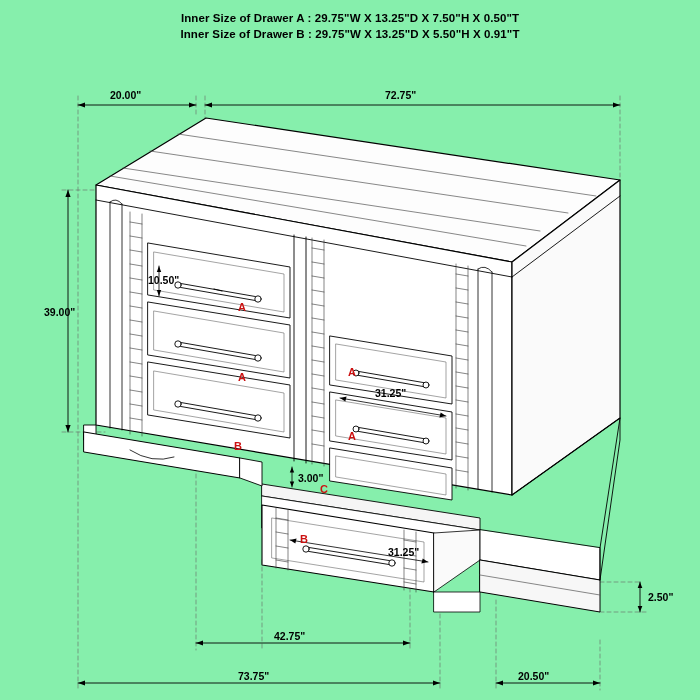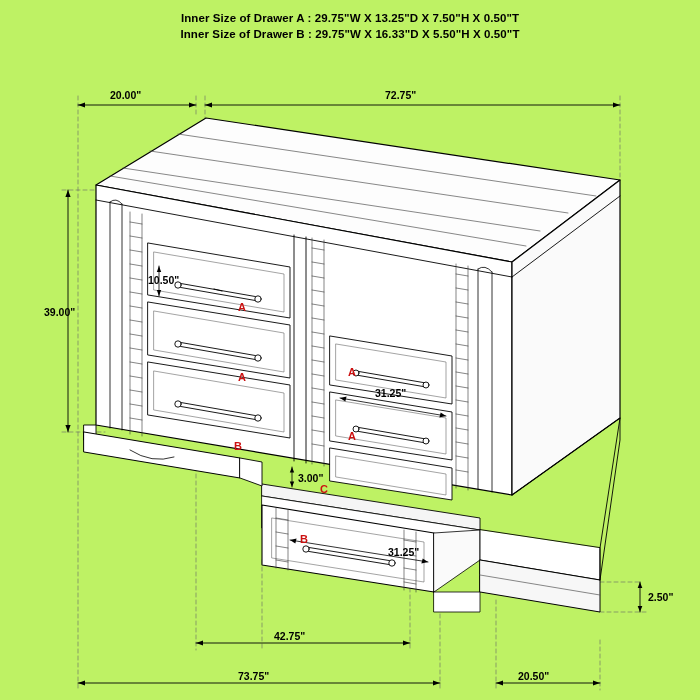--- a/index.html
+++ b/index.html
@@ -4,21 +4,21 @@
 <style>
   html, body {
     margin: 0;
     padding: 0;
     background: #ffffff;
   }
   #page {
     position: relative;
     width: 700px;
     height: 700px;
-    background: #bef264;
+    background: #86efac;
     font-family: "Liberation Sans", sans-serif;
     overflow: hidden;
   }
   .spec-block {
     position: absolute;
     top: 10px;
     left: 0;
     width: 700px;
     text-align: center;
   }
@@ -49,21 +49,21 @@
     white-space: nowrap;
   }
 </style>
 </head>
 <body>
 
 <div id="page">
 
   <div class="spec-block">
     <div class="spec-line">Inner Size of Drawer A : 29.75"W X 13.25"D X 7.50"H X 0.50"T</div>
-    <div class="spec-line">Inner Size of Drawer B : 29.75"W X 16.33"D X 5.50"H X 0.50"T</div>
+    <div class="spec-line">Inner Size of Drawer B : 29.75"W X 13.25"D X 5.50"H X 0.91"T</div>
   </div>
 
   <svg id="diagram-svg" width="700" height="700" viewBox="0 0 700 700">
     <g fill="none" stroke="#000000" stroke-width="1" stroke-linejoin="round" stroke-linecap="round">
 
       <g stroke="#666" stroke-width="0.6" stroke-dasharray="4,3">
 
         <line x1="78" y1="96" x2="78" y2="690"></line>
         <line x1="196" y1="96" x2="196" y2="115"></line>
         <line x1="196" y1="460" x2="196" y2="650"></line>

